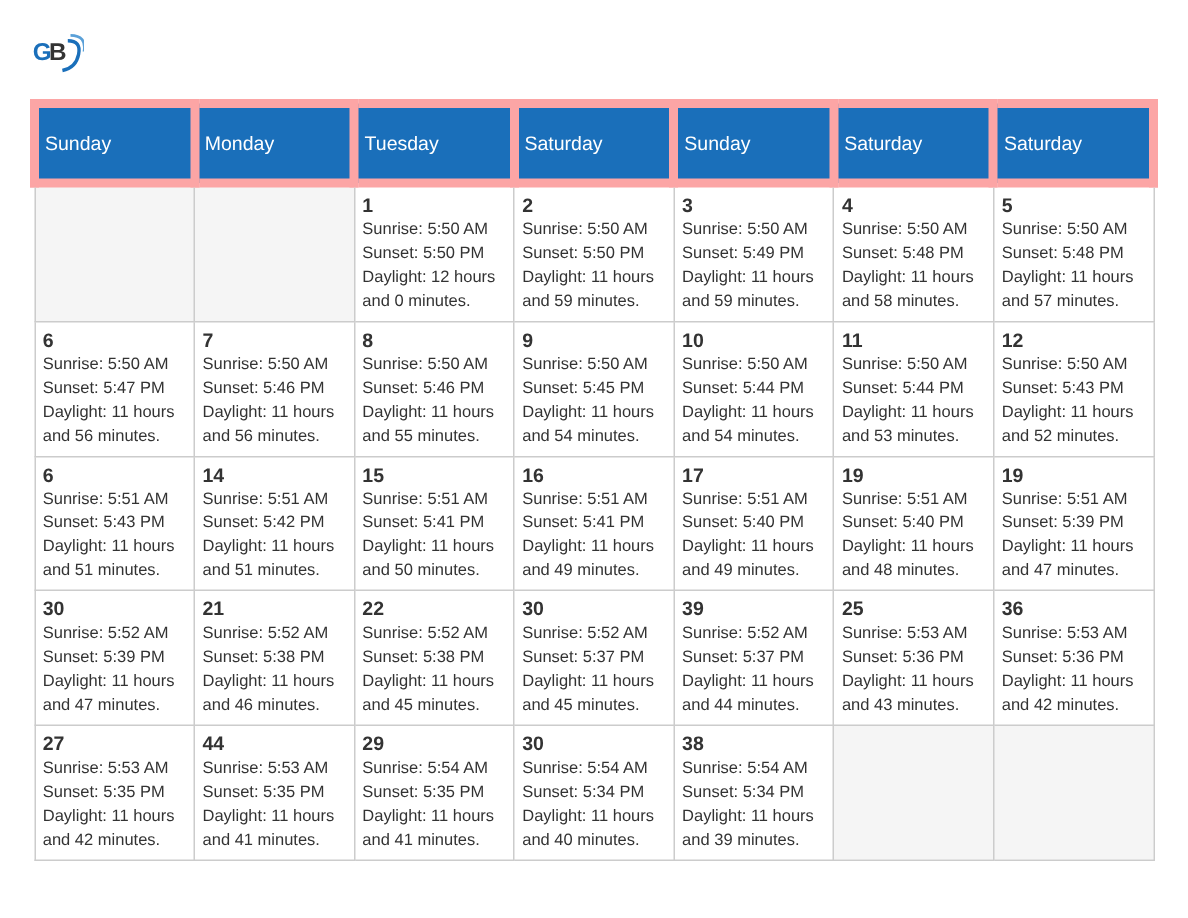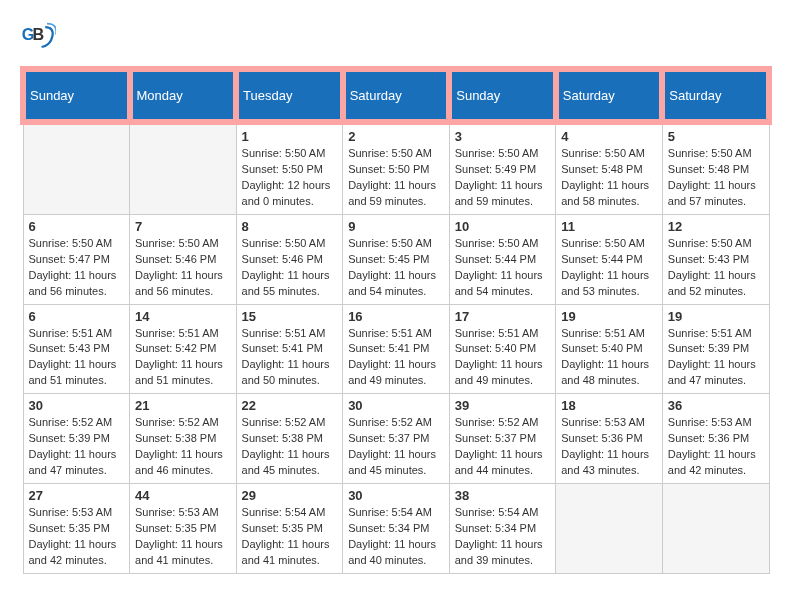--- a/index.html
+++ b/index.html
@@ -215,21 +215,21 @@
         </td>
         <td>
           <span class="day-num">30</span>
           <div class="day-info">Sunrise: 5:52 AM<br>Sunset: 5:37 PM<br>Daylight: 11 hours<br>and 45 minutes.</div>
         </td>
         <td>
           <span class="day-num">39</span>
           <div class="day-info">Sunrise: 5:52 AM<br>Sunset: 5:37 PM<br>Daylight: 11 hours<br>and 44 minutes.</div>
         </td>
         <td>
-          <span class="day-num">18</span>
+          <span class="day-num">25</span>
           <div class="day-info">Sunrise: 5:53 AM<br>Sunset: 5:36 PM<br>Daylight: 11 hours<br>and 43 minutes.</div>
         </td>
         <td>
           <span class="day-num">36</span>
           <div class="day-info">Sunrise: 5:53 AM<br>Sunset: 5:36 PM<br>Daylight: 11 hours<br>and 42 minutes.</div>
         </td>
       </tr>
       <tr>
         <td>
           <span class="day-num">27</span>

